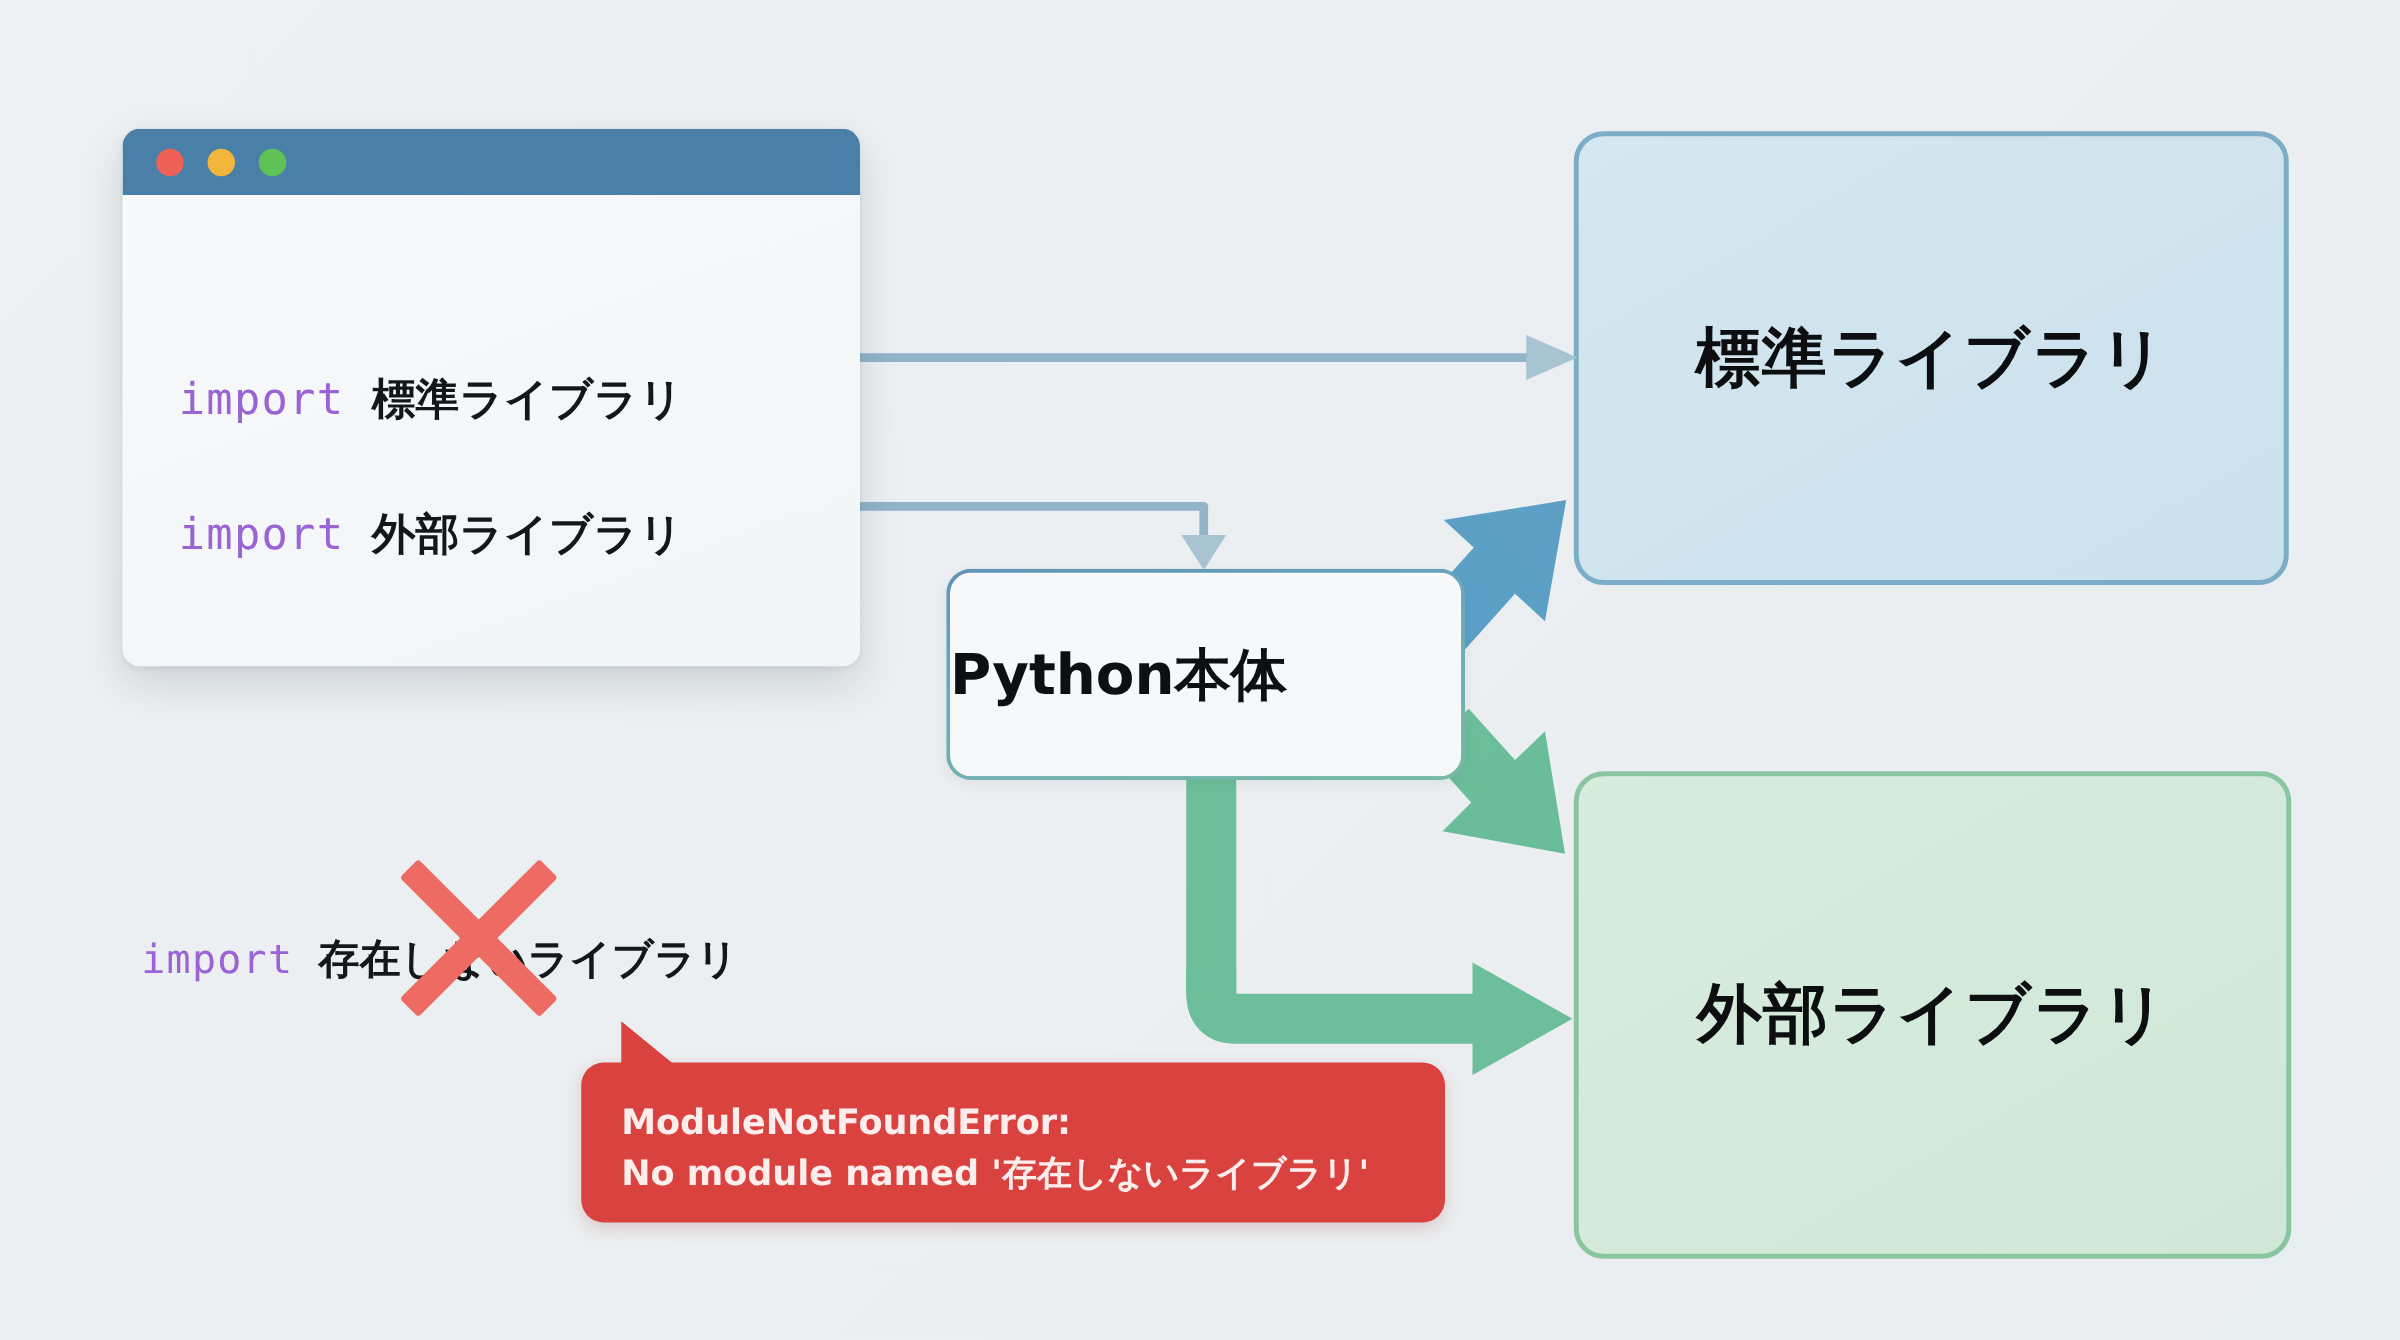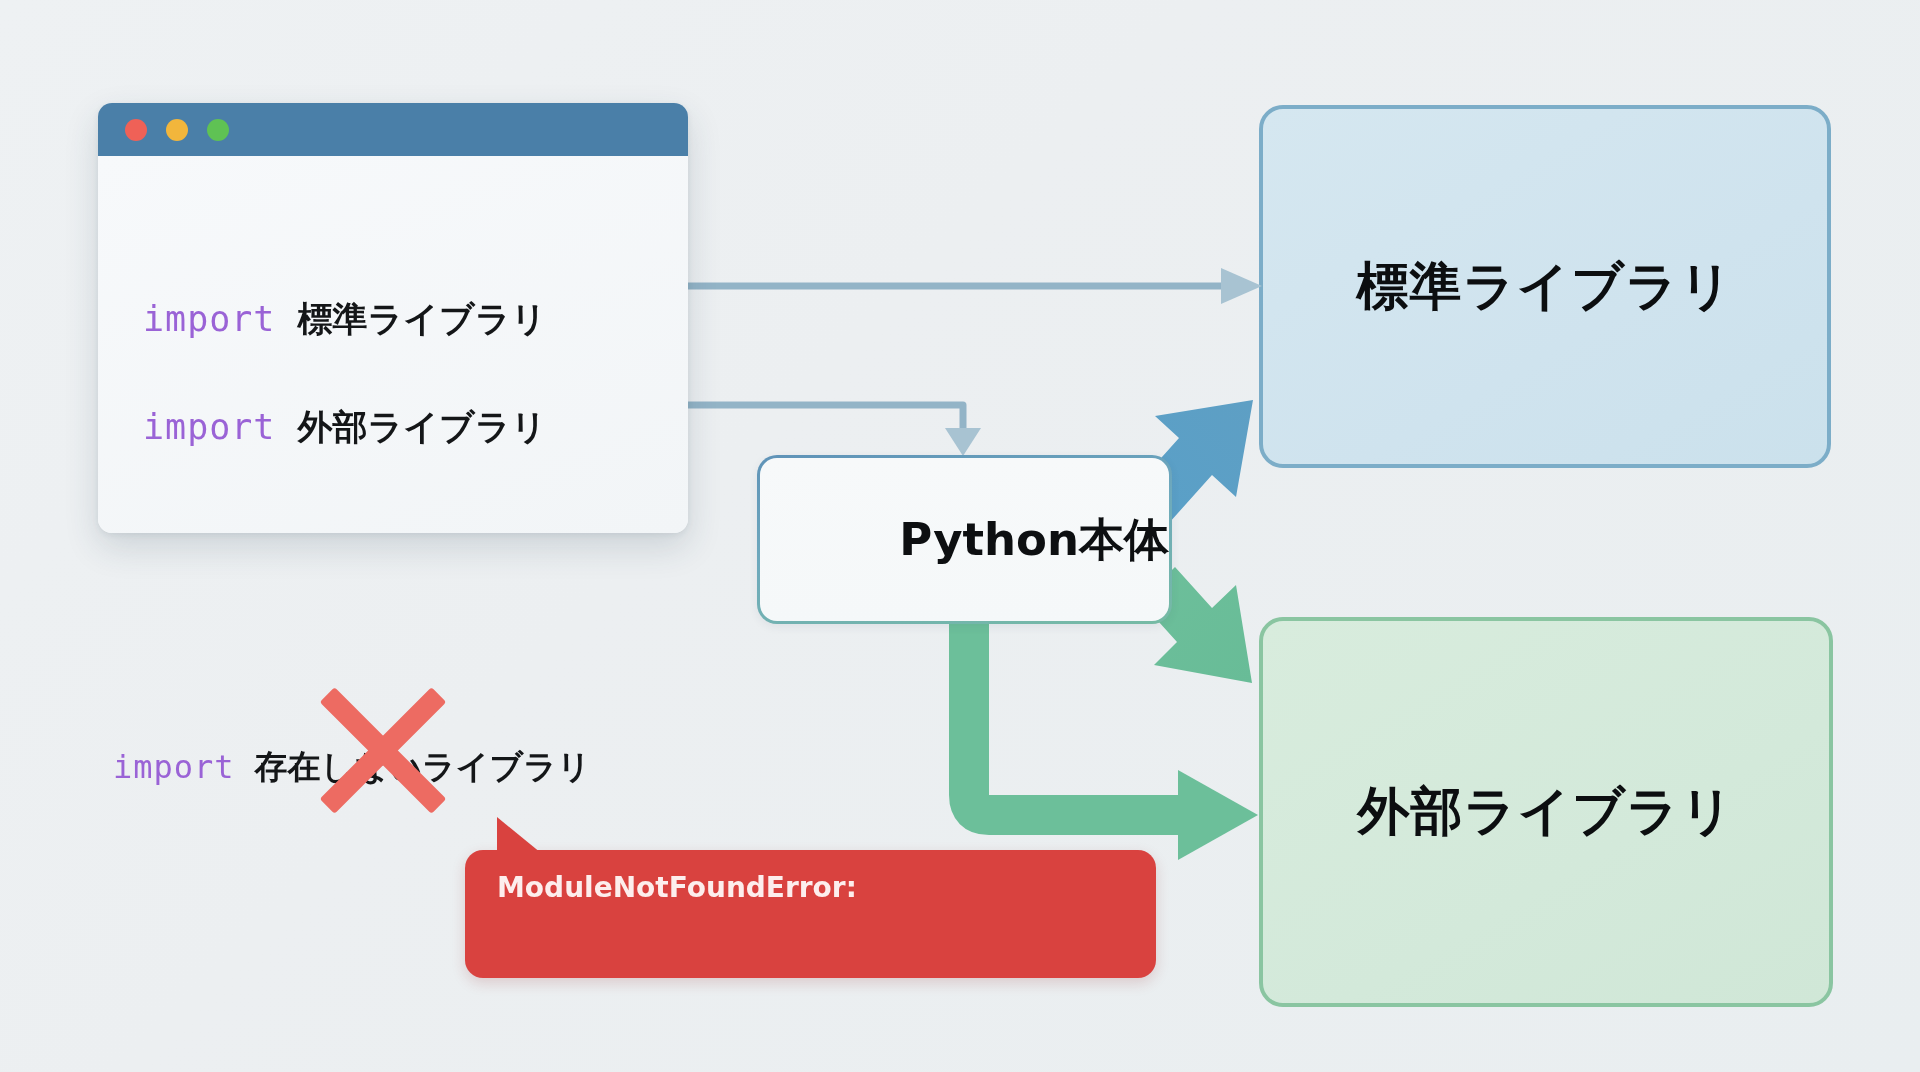--- a/index.html
+++ b/index.html
@@ -145,21 +145,21 @@
     border-radius: 20px;
     background: #f7f9fa;
     border: 3px solid transparent;
     background-image:
       linear-gradient(#f7f9fa, #f5f8f9),
       linear-gradient(170deg, #5f93b8 0%, #6ea9bd 45%, #76bba4 100%);
     background-origin: border-box;
     background-clip: padding-box, border-box;
     display: flex;
     align-items: center;
-    justify-content: flex-end;
+    justify-content: flex-start;
     z-index: 4;
     box-shadow: 0 3px 10px rgba(40,60,80,0.07);
   }
   .py-box .label {
     font-family: "DejaVu Sans", "Liberation Sans", sans-serif;
     font-size: 45px;
     font-weight: 700;
     color: #0d0f11;
     letter-spacing: 0px;
   }
@@ -201,21 +201,21 @@
   .error-callout {
     position: absolute;
     left: 465px;
     top: 850px;
     width: 691px;
     height: 128px;
     background: #d9423f;
     border-radius: 18px;
     z-index: 5;
     box-shadow: 0 5px 14px rgba(150,40,40,0.18);
-    padding: 18px 30px 0 32px;
+    padding: 28px 30px 0 32px;
     box-sizing: border-box;
   }
   .error-callout .tail {
     position: absolute;
     left: 32px;
     top: -33px;
     width: 0; height: 0;
     border-left: 0 solid transparent;
     border-right: 44px solid transparent;
     border-bottom: 36px solid #d9423f;
@@ -320,15 +320,16 @@
   <div class="lib-box lib-std">
     <span class="label">標準ライブラリ</span>
   </div>
   <div class="lib-box lib-ext">
     <span class="label">外部ライブラリ</span>
   </div>
 
   <div class="error-callout">
     <div class="tail"></div>
     <div class="error-line">ModuleNotFoundError:</div>
+    <div class="error-line">No module named '存在しないライブラリ'</div>
   </div>
 
 </div>
 
 </body></html>

